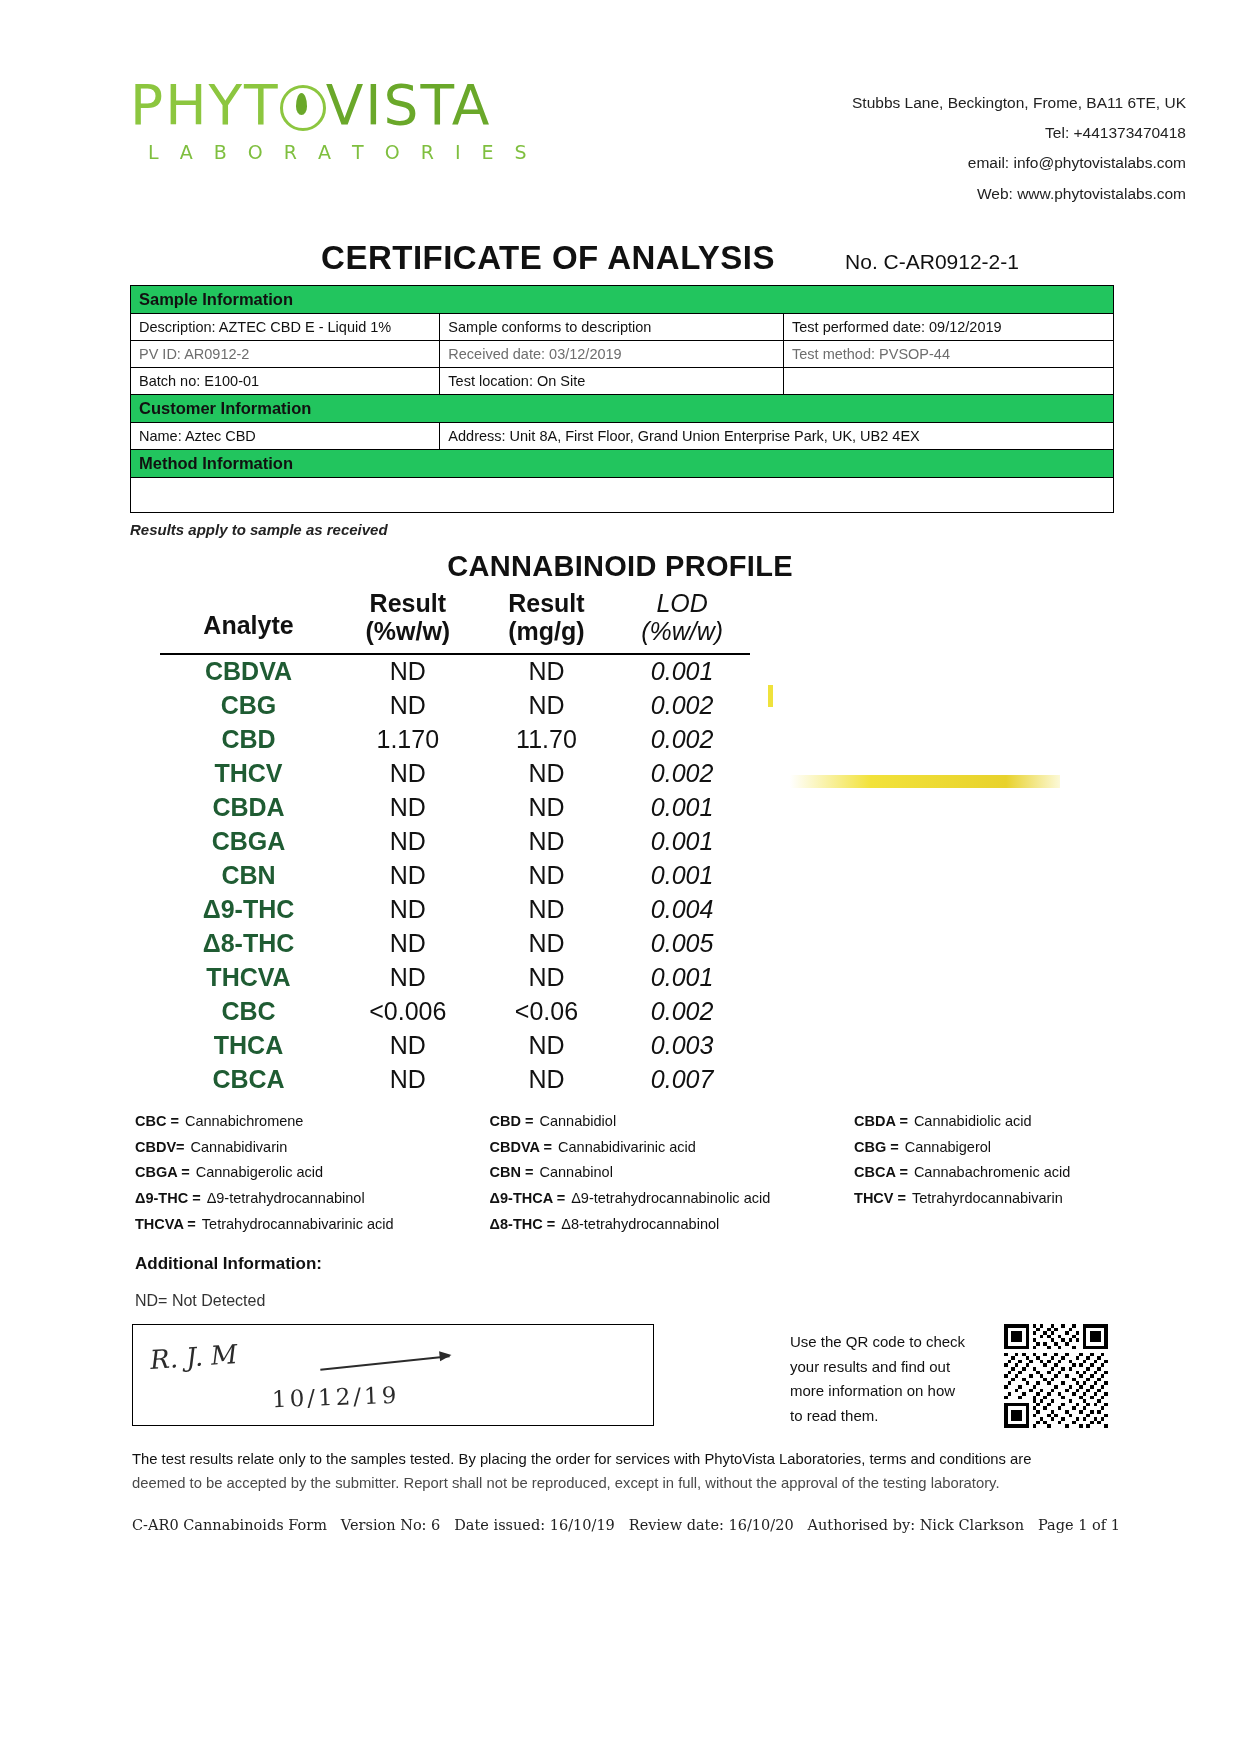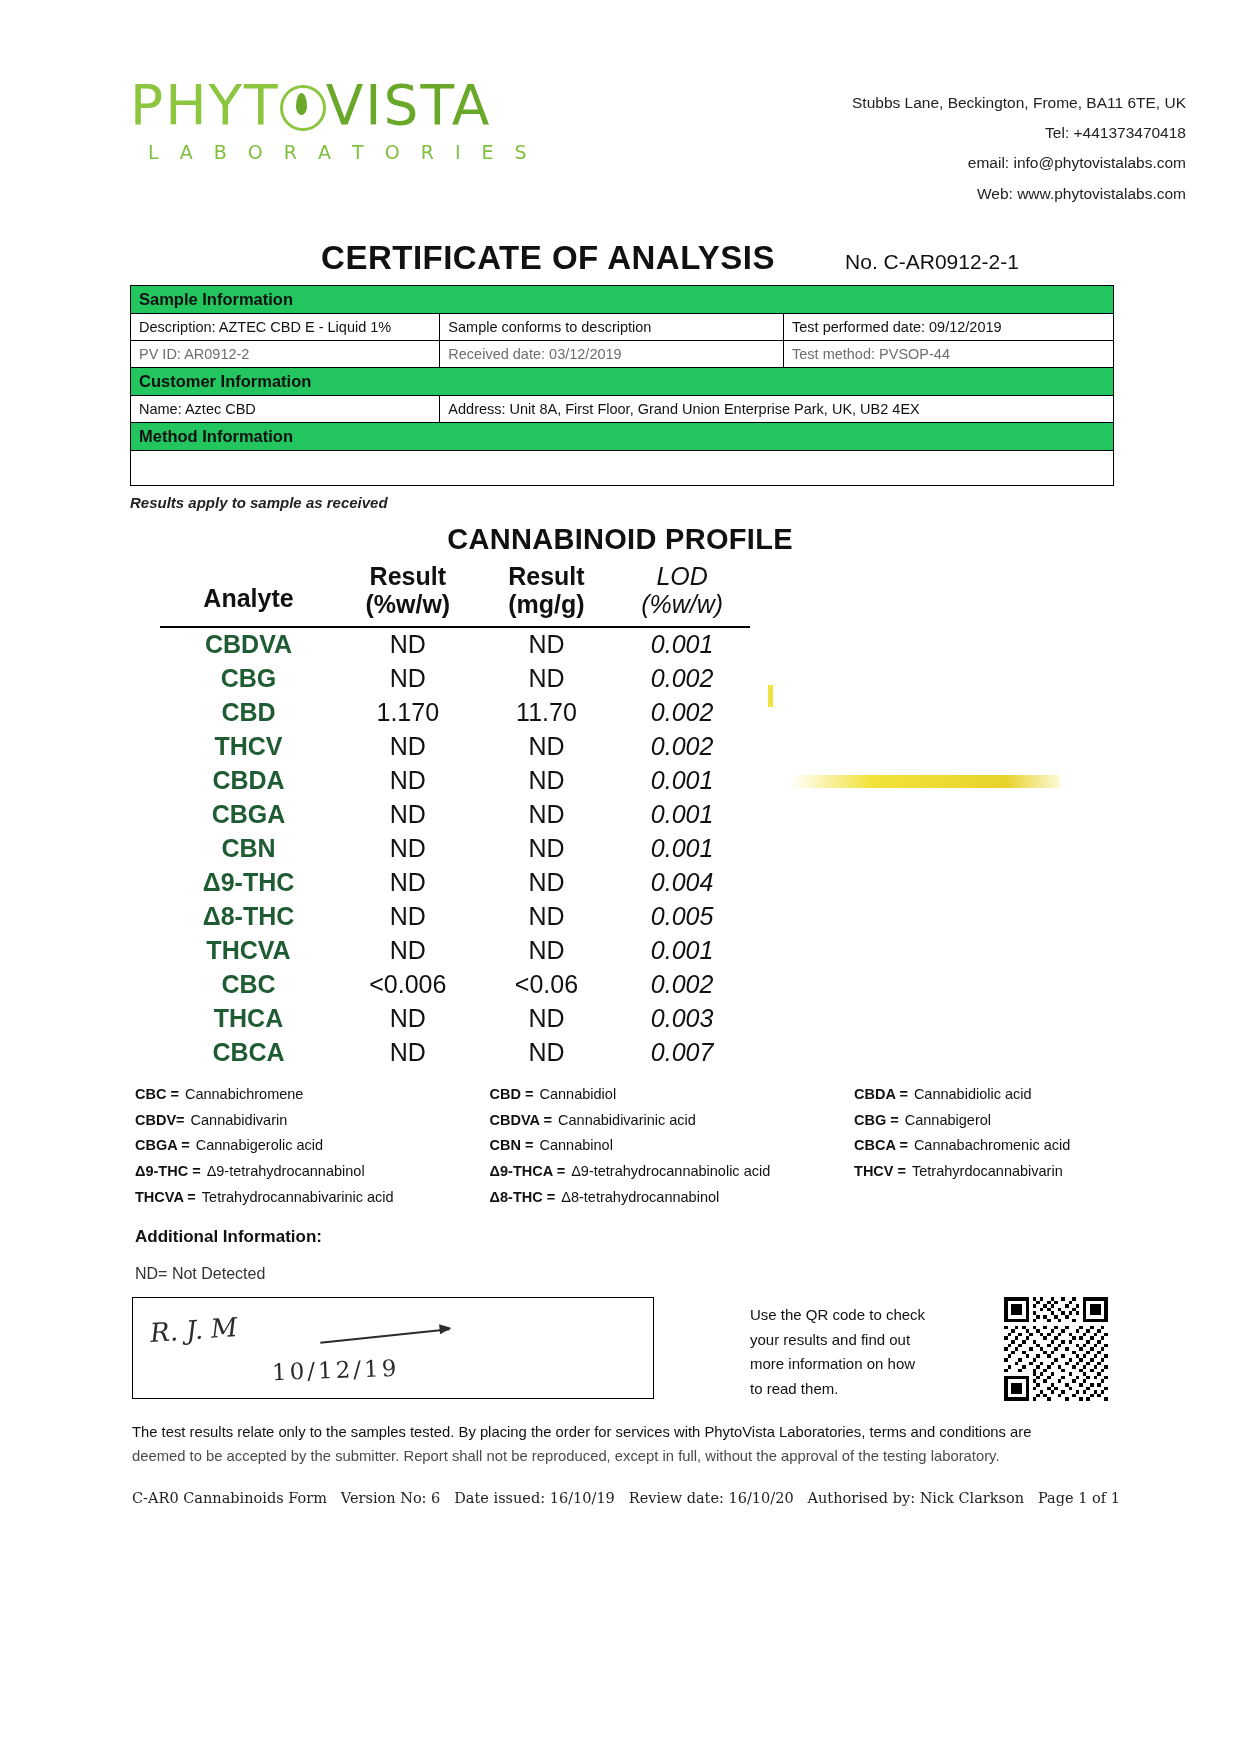--- a/index.html
+++ b/index.html
@@ -290,21 +290,21 @@
     left: 272px;
     top: 60px;
     font-family: "DejaVu Serif", serif;
     font-size: 23px;
     letter-spacing: 3px;
     color: #2b2b2b;
     transform: rotate(-2deg);
   }
   .qr-text {
     position: absolute;
-    left: 750px;
+    left: 790px;
     top: 6px;
     width: 200px;
     font-size: 15px;
     line-height: 1.65;
     color: #111;
   }
   .qr-code {
     position: absolute;
     left: 1000px;
     top: 0;
@@ -366,20 +366,25 @@
       <div class="cell c2">Sample conforms to description</div>
       <div class="cell c3">Test performed date: 09/12/2019</div>
     </div>
 
     <div class="row">
       <div class="cell c1 faded">PV ID: AR0912-2</div>
       <div class="cell c2 faded">Received date: 03/12/2019</div>
       <div class="cell c3 faded">Test method: PVSOP-44</div>
     </div>
 
+    <div class="row">
+      <div class="cell c1">Batch no: E100-01</div>
+      <div class="cell c2">Test location: On Site</div>
+      <div class="cell c3"></div>
+    </div>
 
     <div class="band">Customer Information</div>
 
     <div class="row">
       <div class="cell c1">Name: Aztec CBD</div>
       <div class="cell wide2">Address: Unit 8A, First Floor, Grand Union Enterprise Park, UK, UB2 4EX</div>
     </div>
 
     <div class="band">Method Information</div>
 

